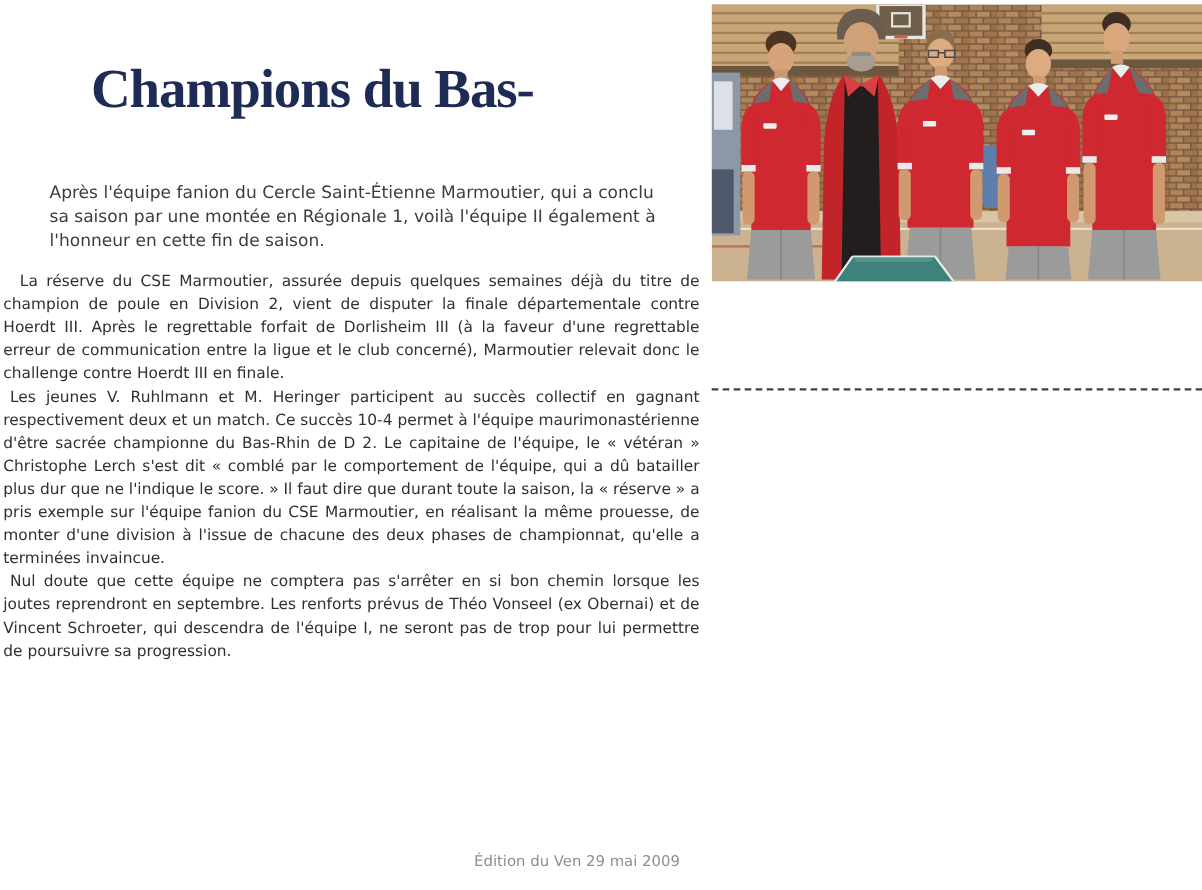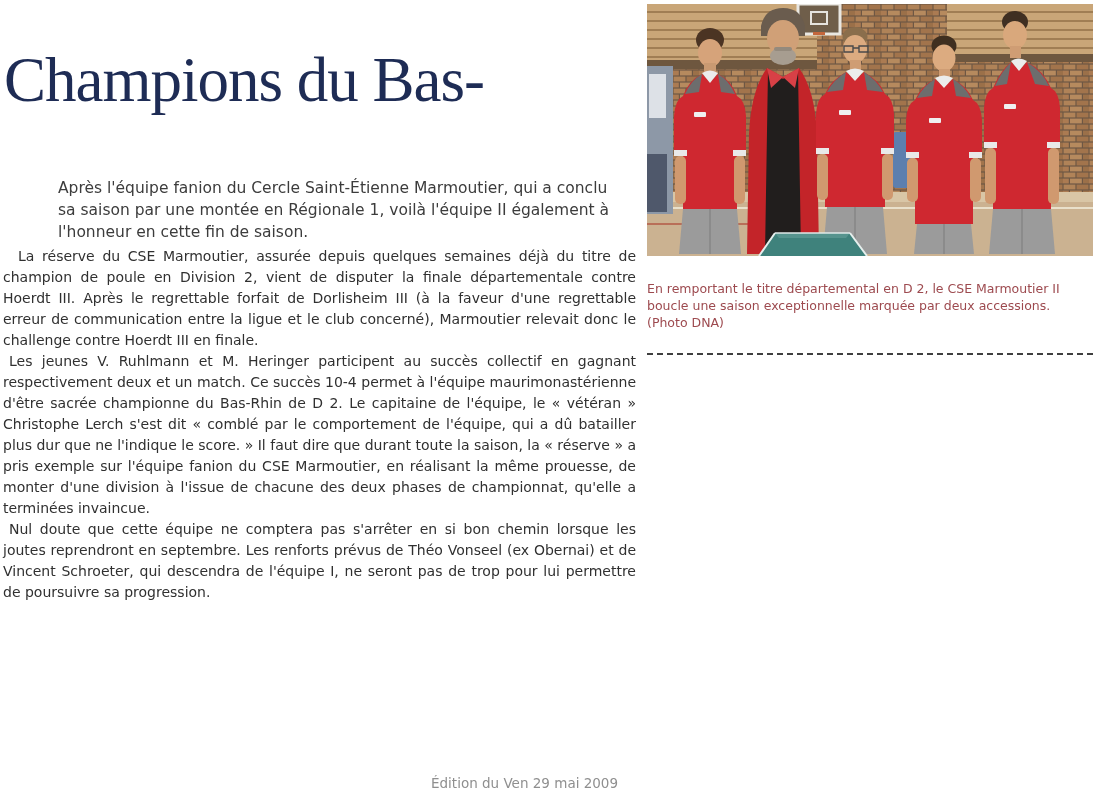--- a/index.html
+++ b/index.html
@@ -1,23 +1,23 @@
 <!DOCTYPE html>
 <html style="--title-color: #1e2c55; --lead-color: #3c3c3c; --body-color: #303030; --caption-color: #9d4a4f; --edition-color: #8f8f8f; --divider-color: #3f3f3f; --jersey-red: #cf2830;"><head>
 <meta charset="utf-8">
 <style>
   html,body{margin:0;padding:0;background:#ffffff;}
   .page{position:relative;width:1093px;height:809px;background:#fff;overflow:hidden;
         font-family:"DejaVu Sans","Liberation Sans",sans-serif;}
   .headline{position:absolute;left:4px;top:50px;margin:0;width:560px;
-            font-family:"Liberation Serif","DejaVu Serif",serif;font-weight:normal;
-            font-size:63px;line-height:60px;letter-spacing:-1px;
-            color:var(--title-color,#1e2c55);}
+            font-family:"Liberation Serif","DejaVu Serif",serif;font-weight:bold;
+            font-size:50px;line-height:60px;letter-spacing:-1px;
+            color:var(--title-color,#1e2c55);text-align:center;}
   .hl-line{display:block;}
-  .lead{position:absolute;left:45px;top:164px;width:566px;margin:13px;
+  .lead{position:absolute;left:45px;top:164px;width:566px;margin:0;
         font-size:15.5px;line-height:22px;color:var(--lead-color,#3c3c3c);}
   .body-text{position:absolute;left:3px;top:246px;width:633px;
              font-size:14px;line-height:21px;text-align:justify;
              color:var(--body-color,#303030);}
   .body-text p{margin:0;text-indent:6px;}
   .body-text p.first{text-indent:15px;}
   .edition{position:absolute;left:431px;top:775px;font-size:13.5px;
            color:var(--edition-color,#8f8f8f);}
   .photo-frame{position:absolute;left:647px;top:4px;width:446px;height:252px;}
   .photo-frame svg{display:block;width:446px;height:252px;}
@@ -173,16 +173,15 @@
 
       <g>
         <polygon points="112,252 220,252 203,229 128,229" fill="#3f827c"></polygon>
         <polygon points="128,229 203,229 199,234 132,234" fill="#56948e"></polygon>
         <path d="M128 229 L112 252 M203 229 L220 252" stroke="#e6efed" stroke-width="2"></path>
         <path d="M128 229 H203" stroke="#dfe9e7" stroke-width="1.5"></path>
       </g>
     </svg>
   </div>
 
-  <p class="caption">En remportant le titre départemental en D 2, le CSE Marmoutier II boucle une saison exceptionnelle marquée par deux accessions. (Photo DNA)</p>
   <div class="divider"></div>
 
 </div>
 
 </body></html>

